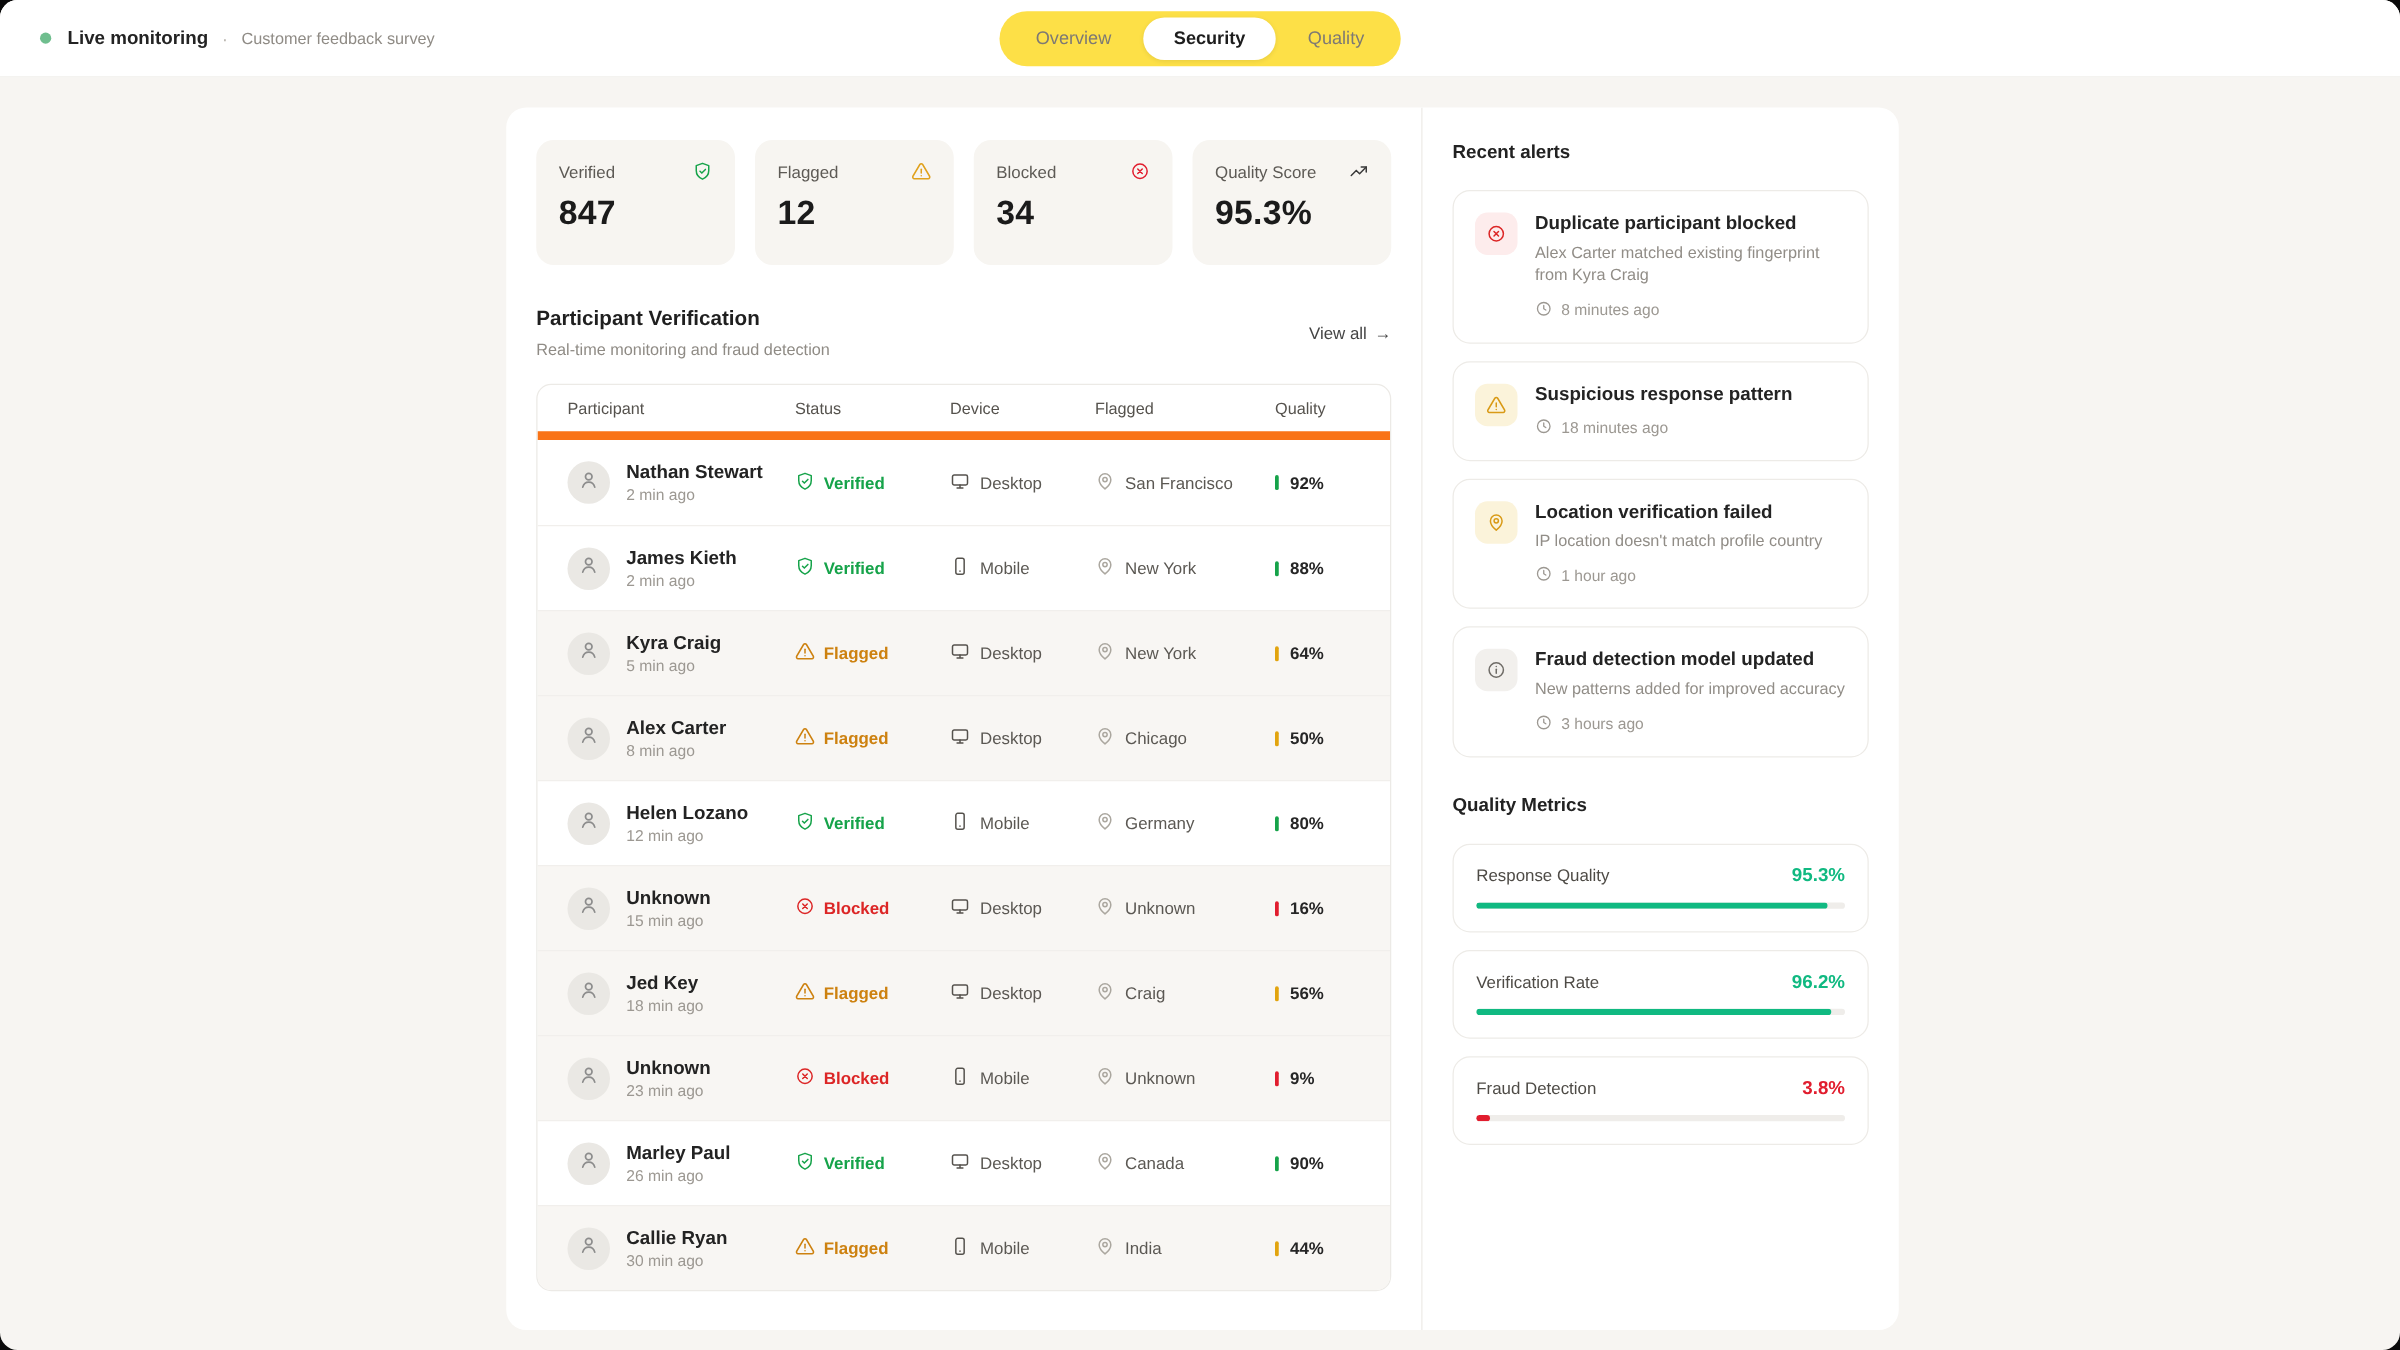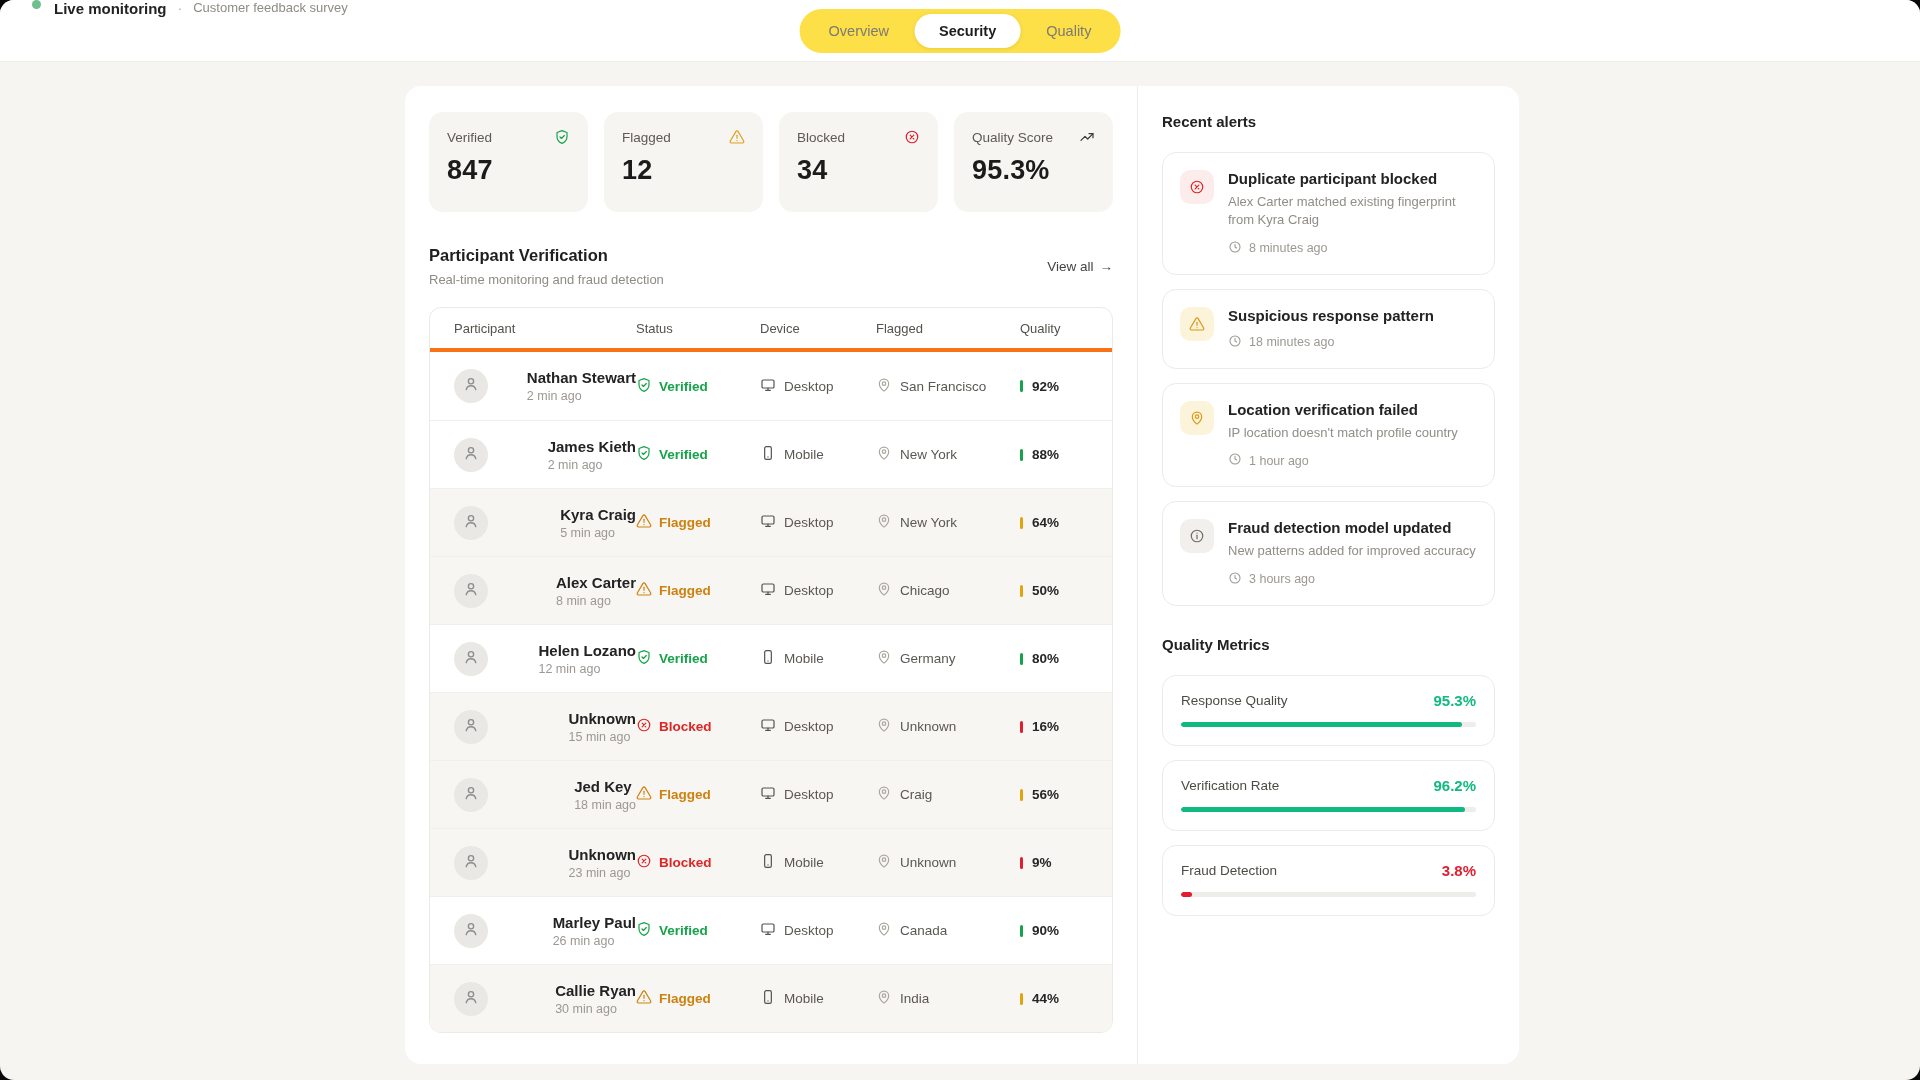--- a/index.html
+++ b/index.html
@@ -3,21 +3,21 @@
 <meta charset="utf-8">
 <style>
   * { margin:0; padding:0; box-sizing:border-box; }
   html,body { width:1920px; height:1080px; background:#0a0a0a; }
   body { font-family:"Liberation Sans", sans-serif; -webkit-font-smoothing:antialiased; }
 
   .app { position:relative; width:1920px; height:1080px; background:#f7f5f2;
          border-radius:14px; overflow:hidden; }
 
   
-  .topbar { height:62px; background:#ffffff; display:flex; align-items:flex-start;
+  .topbar { height:62px; background:#ffffff; display:flex; align-items:center;
             padding:0 32px; position:relative; border-bottom:1px solid #f1efec; }
   .status-dot { width:9px; height:9px; border-radius:50%; background:#6fbe8e; margin-right:13px; flex:none; }
   .status-label { font-size:15px; font-weight:700; color:#232323; }
   .crumb-sep { color:#b7b3ad; margin:0 11px; font-size:14px; }
   .breadcrumb { font-size:13px; color:#8f8b85; }
   .tabs { position:absolute; left:50%; top:50%; transform:translate(-50%,-50%);
           background:#fde047; border-radius:24px; padding:5px; display:flex; gap:2px; }
   .tab { font-size:14.5px; color:#7d7974; padding:9px 24px; border-radius:19px; cursor:pointer; white-space:nowrap; }
   .tab.active { background:#fff; color:#1d1d1d; font-weight:700; box-shadow:0 1px 4px rgba(0,0,0,.09); }
 
@@ -38,25 +38,25 @@
   
   .section-header { display:flex; justify-content:space-between; align-items:center; margin-top:34px; }
   .sec-title { font-size:16.5px; font-weight:700; color:#1f1f1f; }
   .sec-sub { font-size:13px; color:#8f8b85; margin-top:7px; }
   .view-all { font-size:13.5px; color:#444; cursor:pointer; display:flex; gap:6px; align-items:center; text-decoration:none; }
 
   
   .table { margin-top:20px; border:1px solid #eceae6; border-radius:12px; overflow:hidden; }
   .thead, .trow { display:grid; grid-template-columns:182px 124px 116px 144px 1fr;
                   align-items:center; padding:0 24px; }
-  .thead { height:44px; font-size:13px; color:#55524d; border-bottom:4px solid #f97316; }
+  .thead { height:44px; font-size:13px; color:#55524d; border-bottom:7px solid #f97316; }
   .trow { height:68px; }
   .trow + .trow { border-top:1px solid #f1efec; }
   .trow.tinted { background:#f8f6f3; }
-  .participant { display:flex; align-items:center; gap:13px;justify-content:space-between; }
+  .participant { display:flex; align-items:center; gap:13px; }
   .avatar { width:34px; height:34px; border-radius:50%; background:#eae8e4; flex:none;
             display:flex; align-items:center; justify-content:center; color:#8c8c8c; }
   .pname { font-size:15px; font-weight:700; color:#232323; }
   .ptime { font-size:12.5px; color:#9c9892; margin-top:3px; }
   .status-cell { display:flex; align-items:center; gap:7px; font-size:13.5px; font-weight:700; }
   .device-cell, .location-cell { display:flex; align-items:center; gap:8px; font-size:13.5px; color:#5b5853; }
   .device-cell svg { color:#55524d; } .location-cell svg { color:#aba79f; }
   .quality-cell { display:flex; align-items:center; gap:9px; font-size:13.5px; font-weight:700; color:#262626; }
   .qtick { width:3px; height:12px; border-radius:2px; flex:none; }
 

